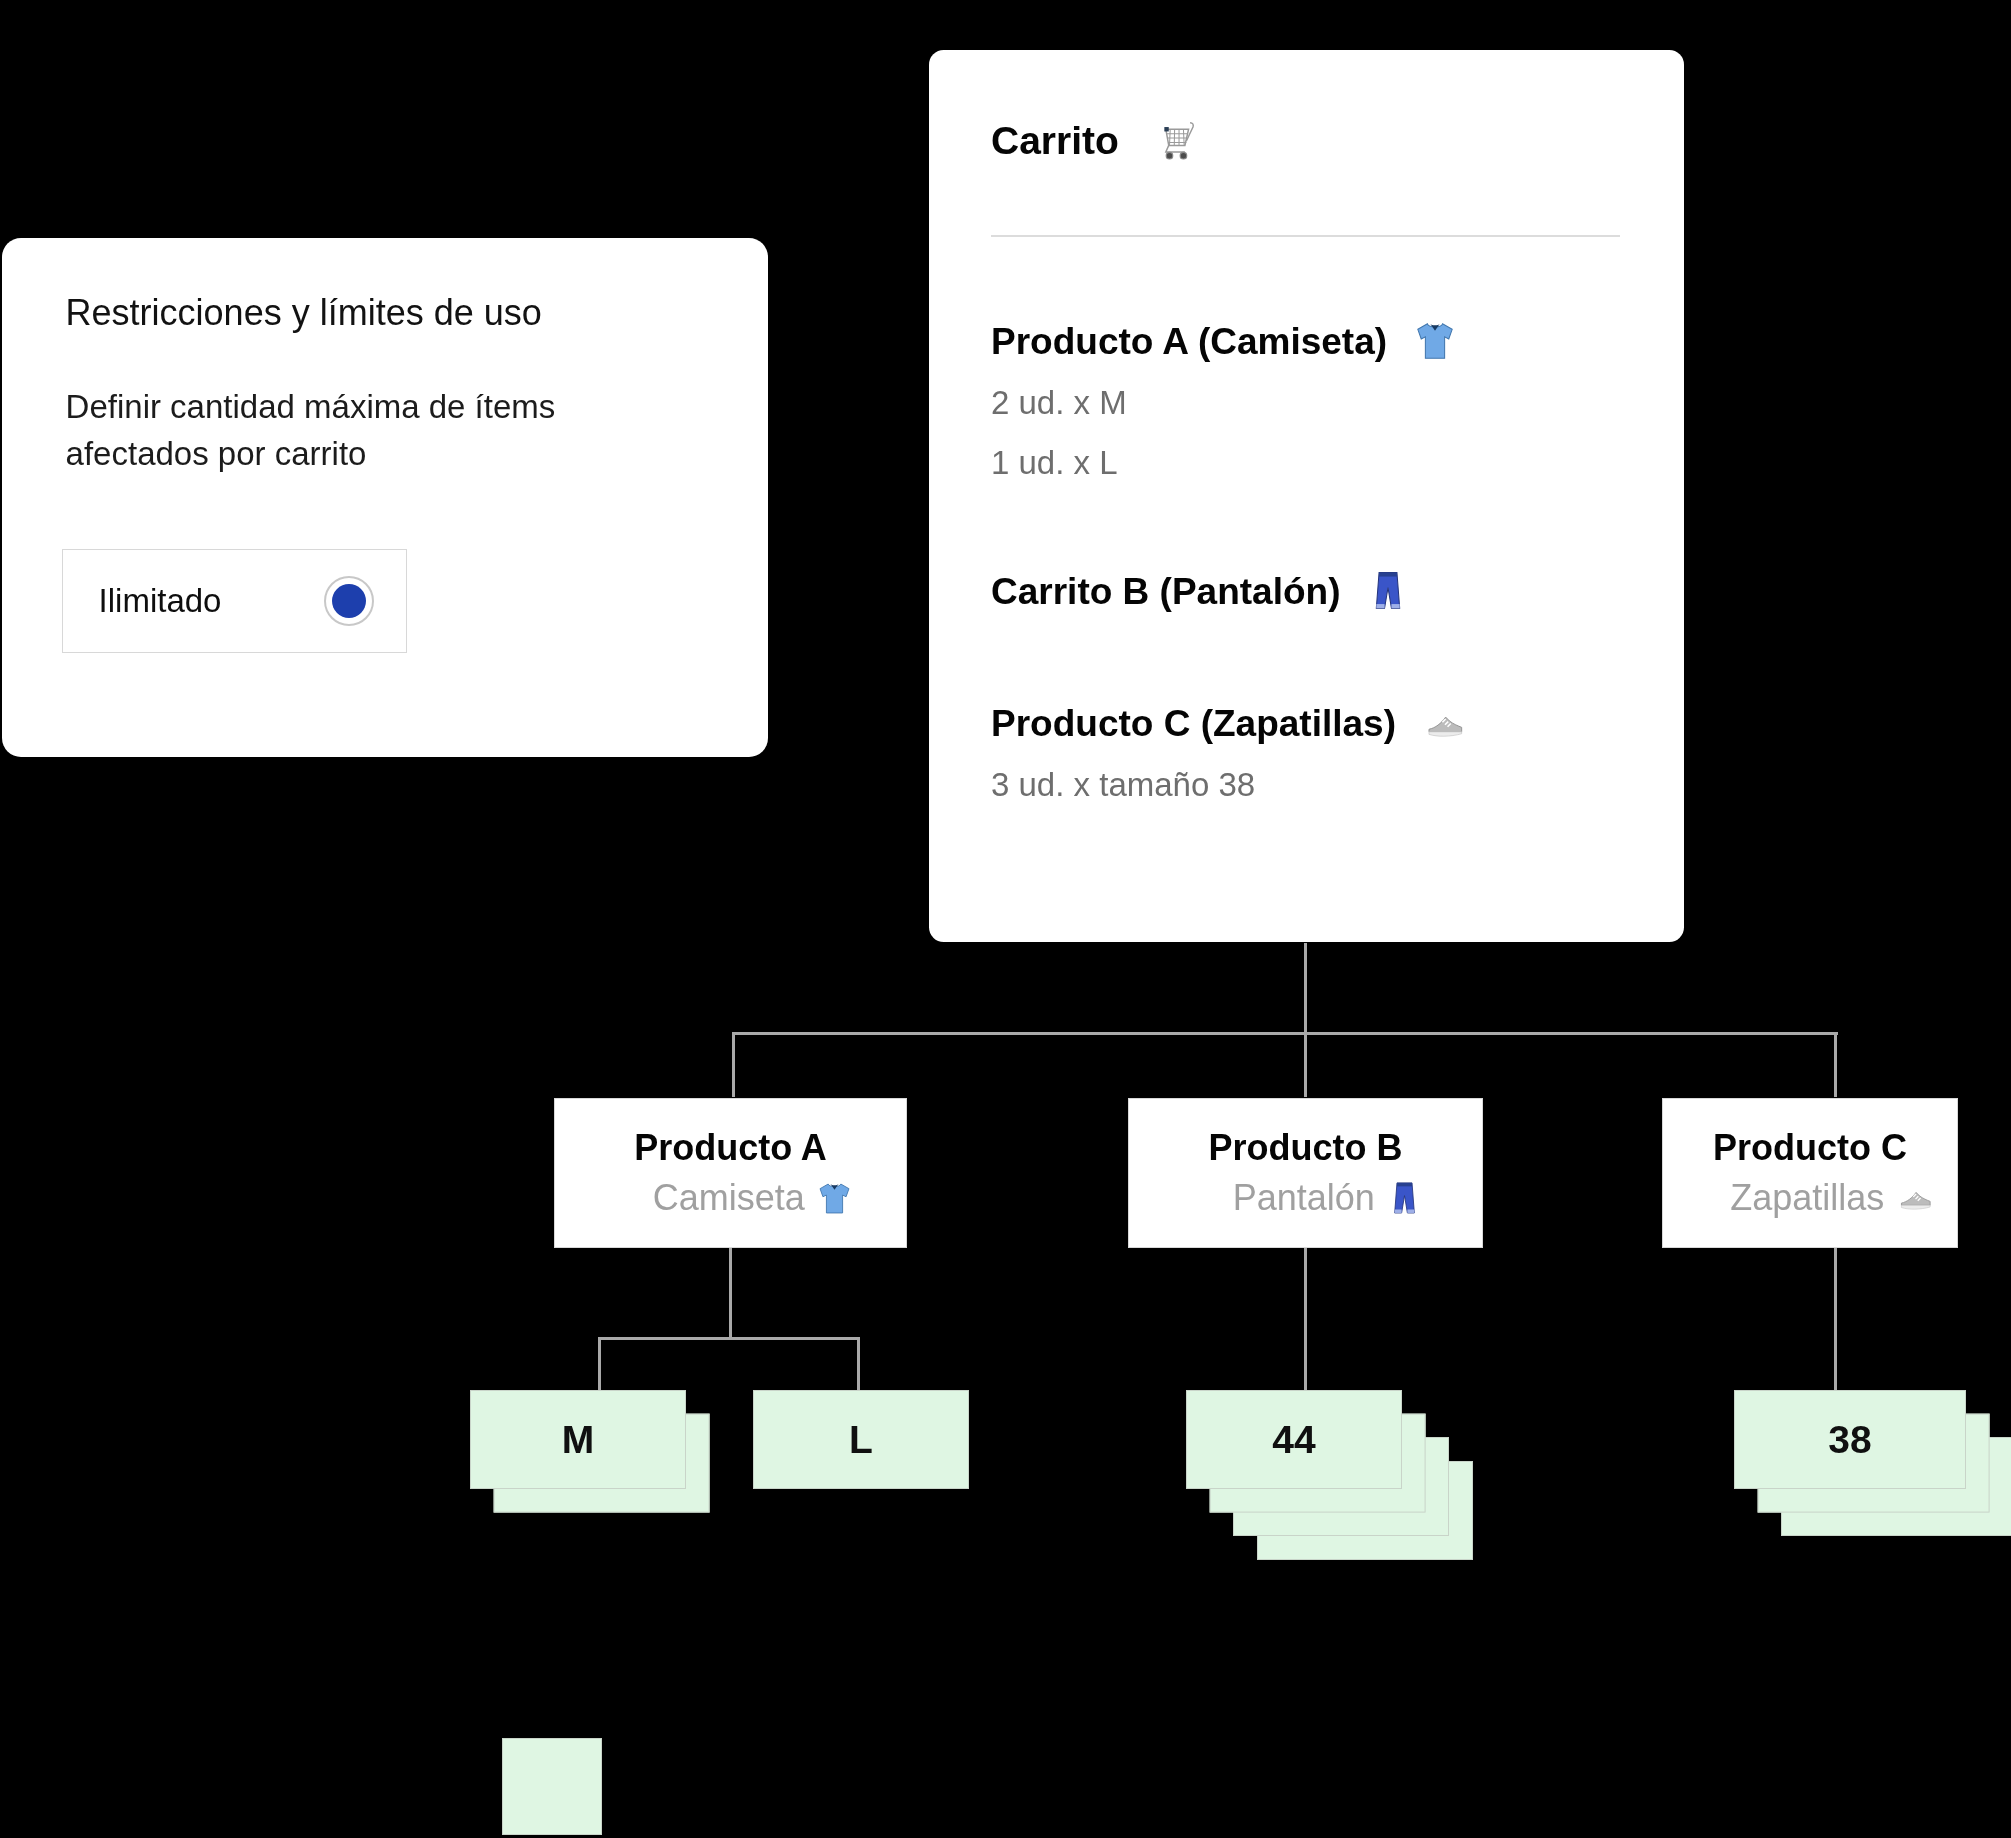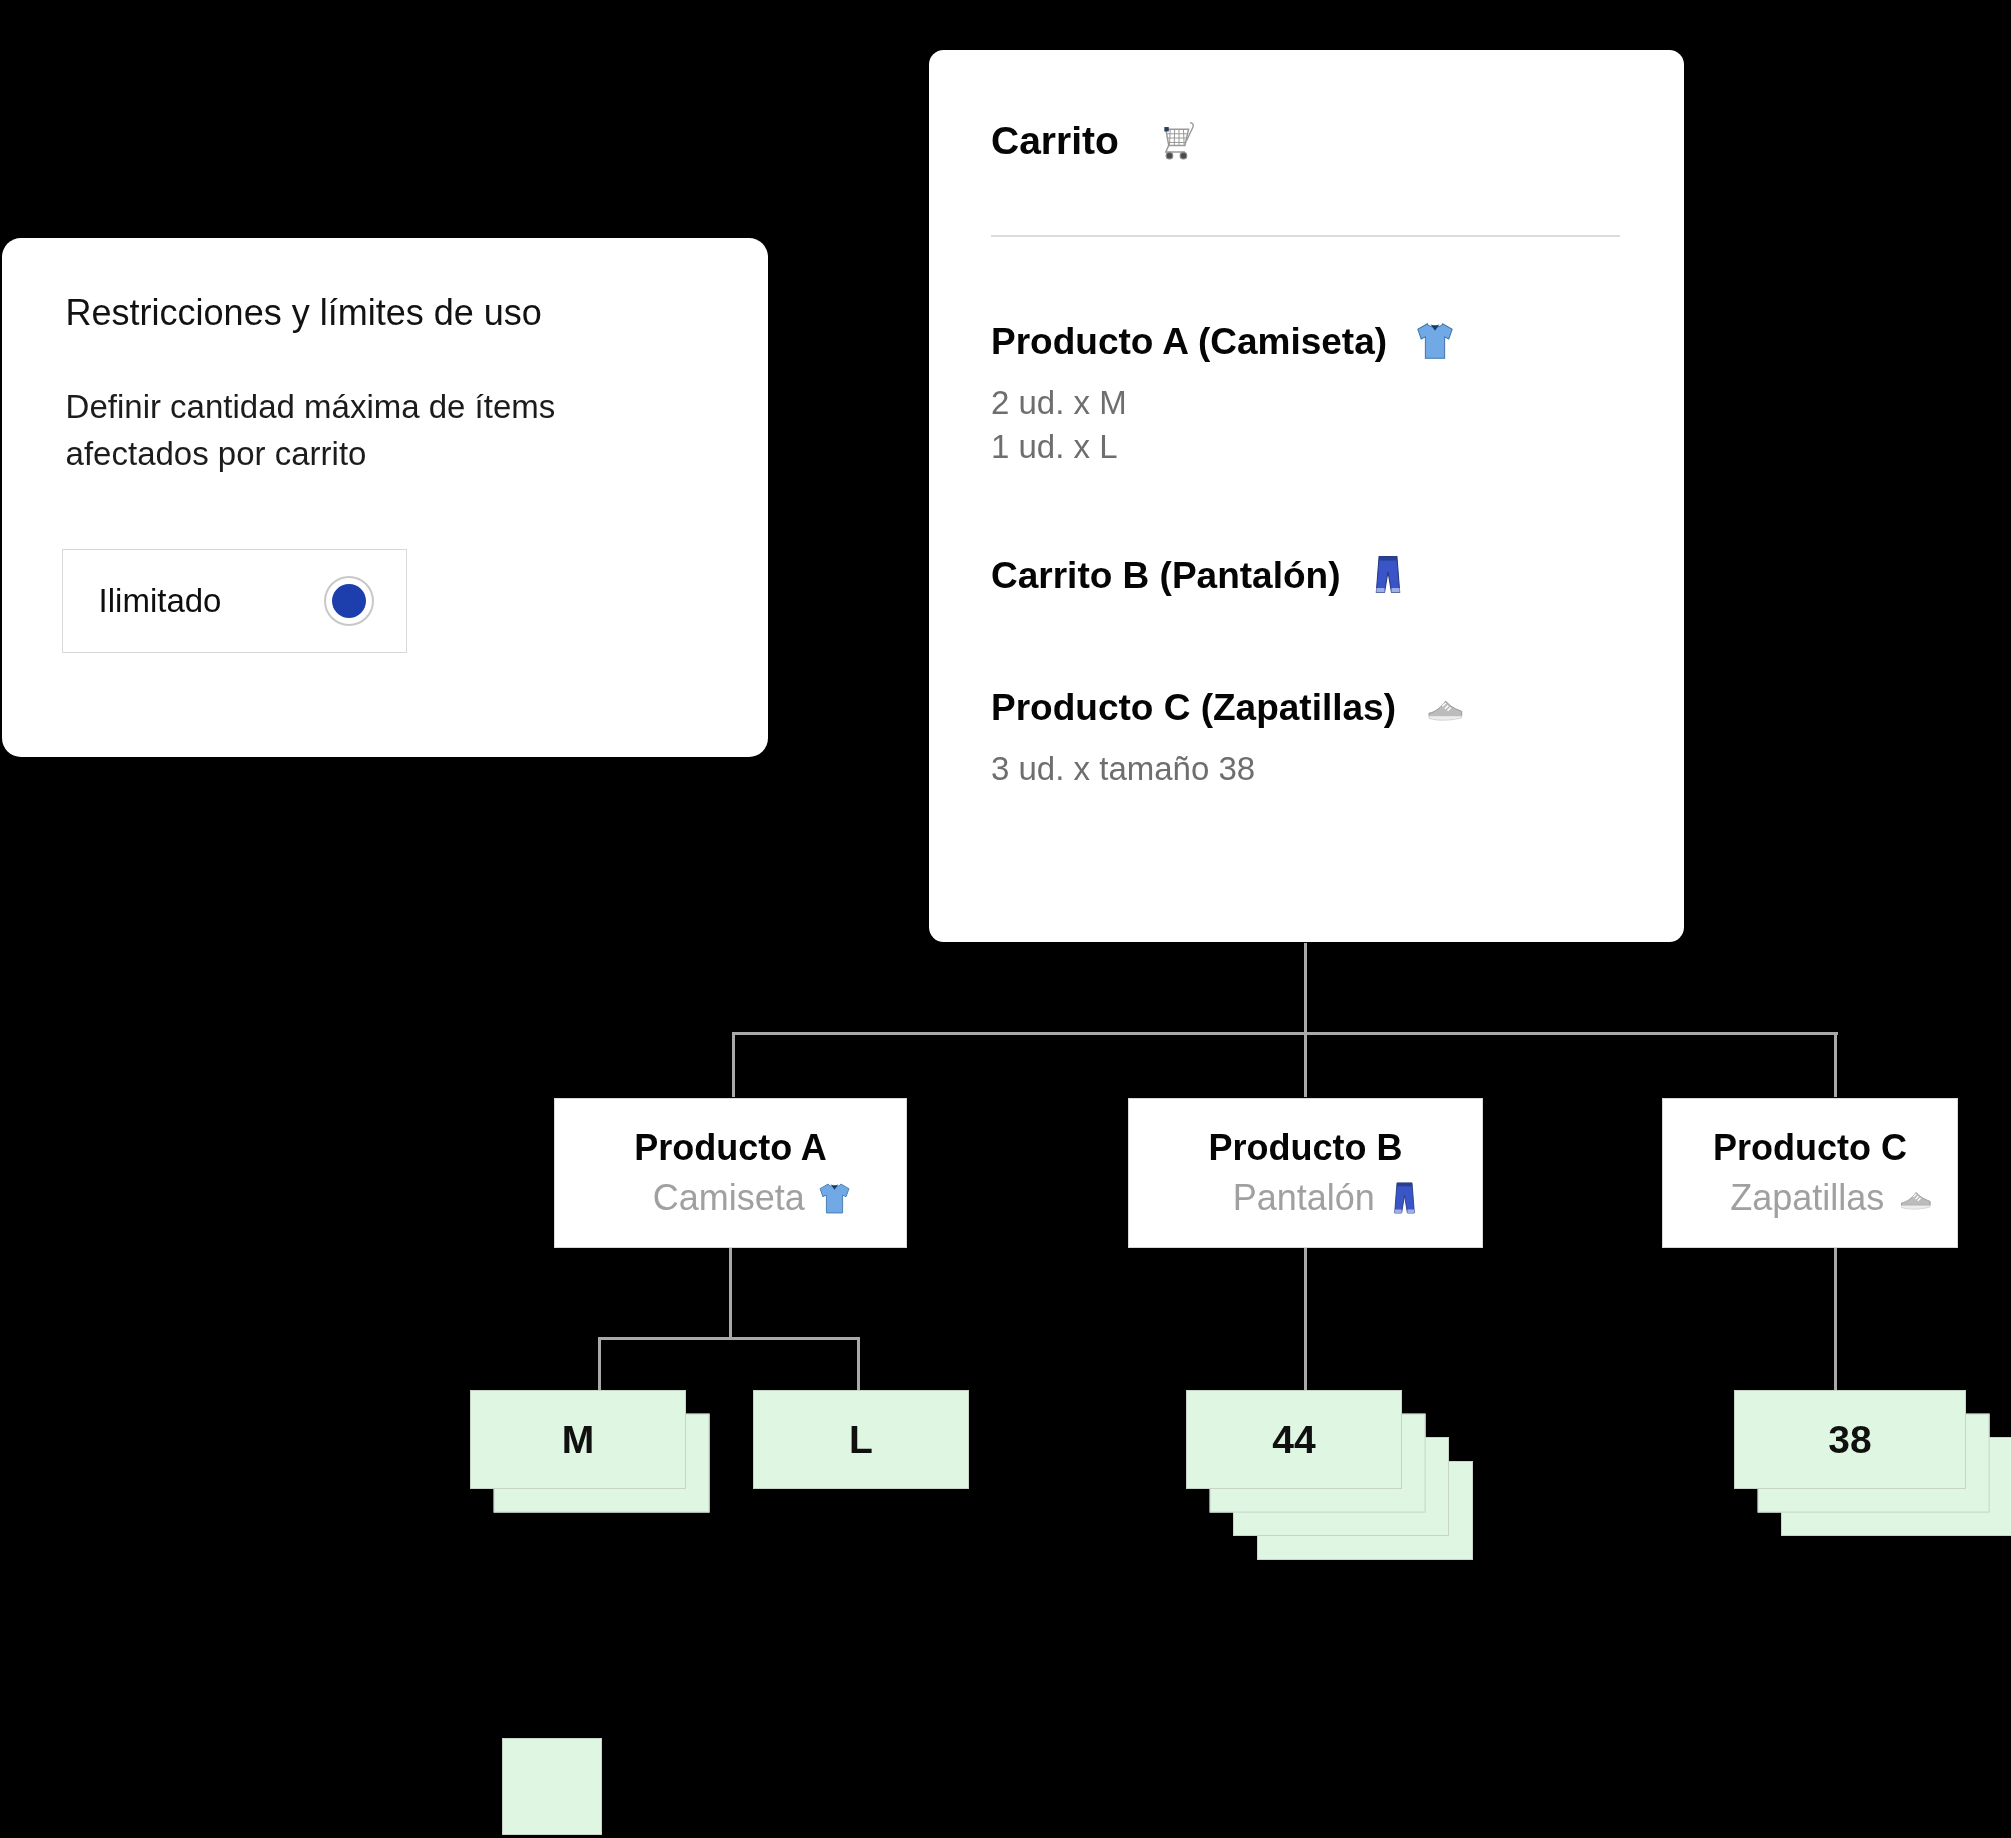--- a/index.html
+++ b/index.html
@@ -18,21 +18,21 @@
                border:2.4px solid #c8c8c8;border-radius:50%;box-sizing:border-box;background:#fff;
                display:flex;align-items:center;justify-content:center;}
   .radio-inner{width:34px;height:34px;border-radius:50%;background:#1d3fad;}
 
   .cart-card{left:929px;top:50px;width:755px;height:892px;border-radius:14.7px;padding:0 64px 0 62px;}
   .cart-header{display:flex;align-items:center;gap:38px;margin-top:65px;}
   .cart-title{font-size:39px;font-weight:600;color:#060606;line-height:52px;}
   .divider{height:1.6px;background:#dcdcdc;margin-top:68px;}
   .cart-items{margin-top:80px;display:flex;flex-direction:column;gap:83px;}
   .cart-item-name{display:flex;align-items:center;gap:26px;font-size:37px;font-weight:600;color:#050505;line-height:49px;}
-  .cart-item-lines{margin-top:16.3px;display:flex;flex-direction:column;gap:2px;}
+  .cart-item-lines{margin-top:16.3px;display:flex;flex-direction:column;gap:18px;}
   .cart-item-line{font-size:33px;line-height:42px;color:#6e6e6e;}
 
   
   .seg{position:absolute;background:#a9a9a9;}
 
   
   .node{position:absolute;top:1098px;height:150px;background:#fff;border:1.6px solid #d8d8d8;box-sizing:border-box;
         display:flex;flex-direction:column;align-items:center;justify-content:center;gap:8.1px;}
   .node-a{left:554px;width:353px;}
   .node-b{left:1128px;width:355px;}

